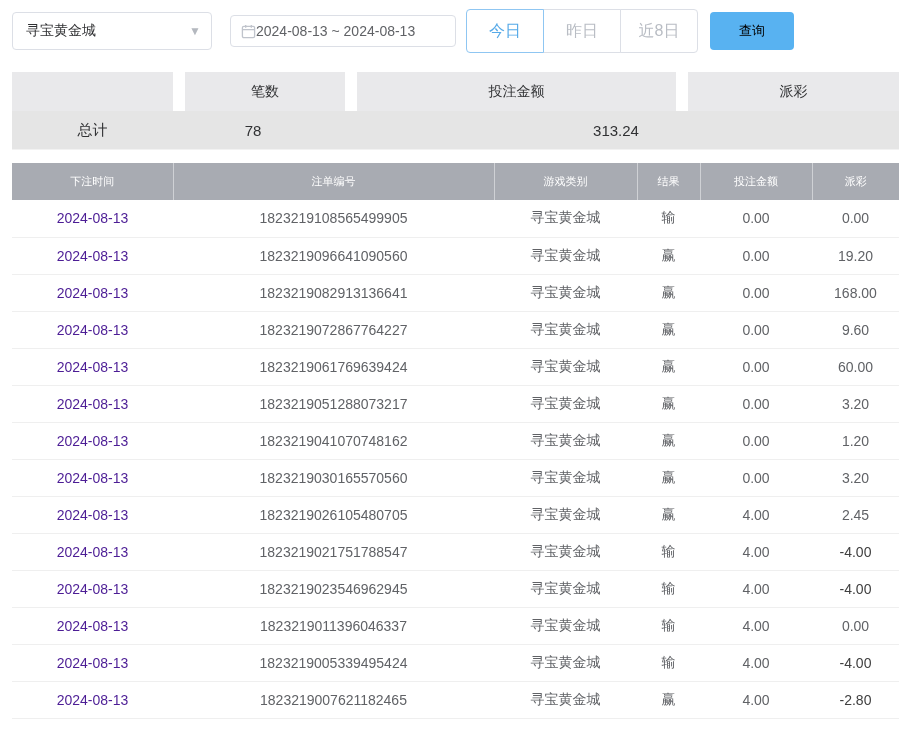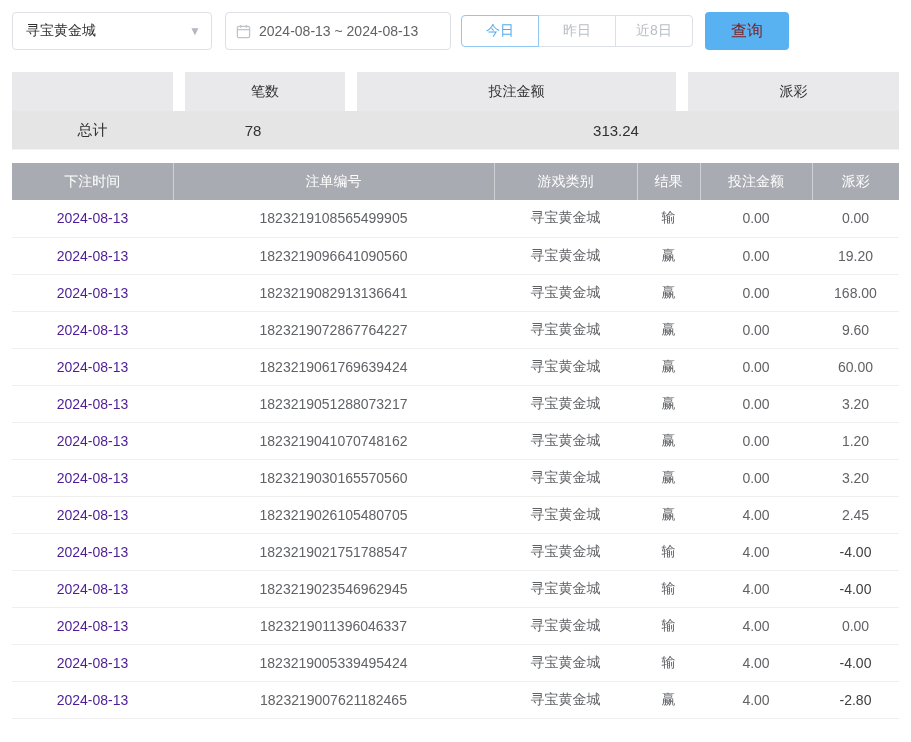--- a/index.html
+++ b/index.html
@@ -8,57 +8,57 @@
 
   
   .toolbar { display: flex; align-items: center; padding: 12px 12px 0 12px; height: 50px; }
   .select-box {
     width: 200px; height: 38px; border: 1px solid #dcdfe6; border-radius: 4px;
     display: flex; align-items: center; justify-content: space-between;
     padding: 0 10px 0 13px; font-size: 14px; color: #303133; background: #fff; cursor: pointer;
   }
   .select-box .arrow { color: #b4b8bf; font-size: 12px; }
   .date-box {
-    width: 226px; height: 38px; border: 1px solid #dcdfe6; border-radius: 4px;
-    display: flex; align-items: center; gap: 8px; padding: 0 10px; margin-left: 13px;
+    width: 226px; height: 32px; border: 1px solid #dcdfe6; border-radius: 4px;
+    display: flex; align-items: center; gap: 0; padding: 0 10px; margin-left: 18px;
     font-size: 14px; color: #606266; background: #fff; cursor: pointer;
   }
   .cal-icon { width: 15px; height: 15px; flex: 0 0 auto; }
   .btn-group { display: flex; margin-left: 10px; }
   .qbtn {
-    height: 32px; min-width: 78px; background: #fff; border: 1px solid #dcdfe6;
-    font-size: 14px; color: #b9bdc4; cursor: pointer; margin-left: -1px;
+    height: 44px; min-width: 78px; background: #fff; border: 1px solid #dcdfe6;
+    font-size: 16px; color: #b9bdc4; cursor: pointer; margin-left: -1px;
     font-family: inherit; position: relative;
   }
   .qbtn:first-child { border-radius: 4px 0 0 4px; margin-left: 0; }
   .qbtn:last-child { border-radius: 0 4px 4px 0; }
   .qbtn.active { color: #57aae8; border-color: #8fc6f2; z-index: 2; }
   .query-btn {
     height: 38px; width: 84px; margin-left: 12px; border: none; border-radius: 4px;
-    background: #58b2f1; color: #7f1d1d; font-size: 16px; cursor: pointer; font-family: inherit;
+    background: #58b2f1; color: #000000; font-size: 13px; cursor: pointer; font-family: inherit;
   }
 
   
   .summary { margin: 22px 12px 0 12px; width: 887px; }
   .summary-header { display: flex; gap: 12px; background: #fff; }
   .summary-header .s-cell {
     background: #e9e9eb; height: 39px; display: flex; align-items: center; justify-content: center;
     font-size: 14px; color: #303133;
   }
   .summary-row { display: flex; border-bottom: 1px solid #f2f2f2; }
   .summary-row .s-cell {
     height: 38px; display: flex; align-items: center; justify-content: center;
     font-size: 15px; color: #303133; background: #e5e5e5;
   }
   .sc1 { width: 161px; } .sc2 { width: 160px; } .sc3 { width: 319px; } .sc4 { flex: 1; }
 
   
   table.bet-table { width: 887px; margin: 13px 12px 0 12px; border-collapse: collapse; table-layout: fixed; }
   .bet-table thead th {
-    background: #a8abb2; color: #fff; font-weight: 400; font-size: 14px;
+    background: #a8abb2; color: #fff; font-weight: 400; font-size: 11px;
     height: 37px; text-align: center; border-right: 1px solid rgba(255,255,255,0.45);
   }
   .bet-table thead th:last-child { border-right: none; }
   .bet-table tbody td {
     height: 37px; border-bottom: 1px solid #efefef; text-align: center;
     font-size: 14px; color: #606266; overflow: hidden; white-space: nowrap;
   }
   .bet-table tbody td.c-date { color: #4c1d95; }
   .bet-table tbody td.neg { color: #404040; }
 </style>

